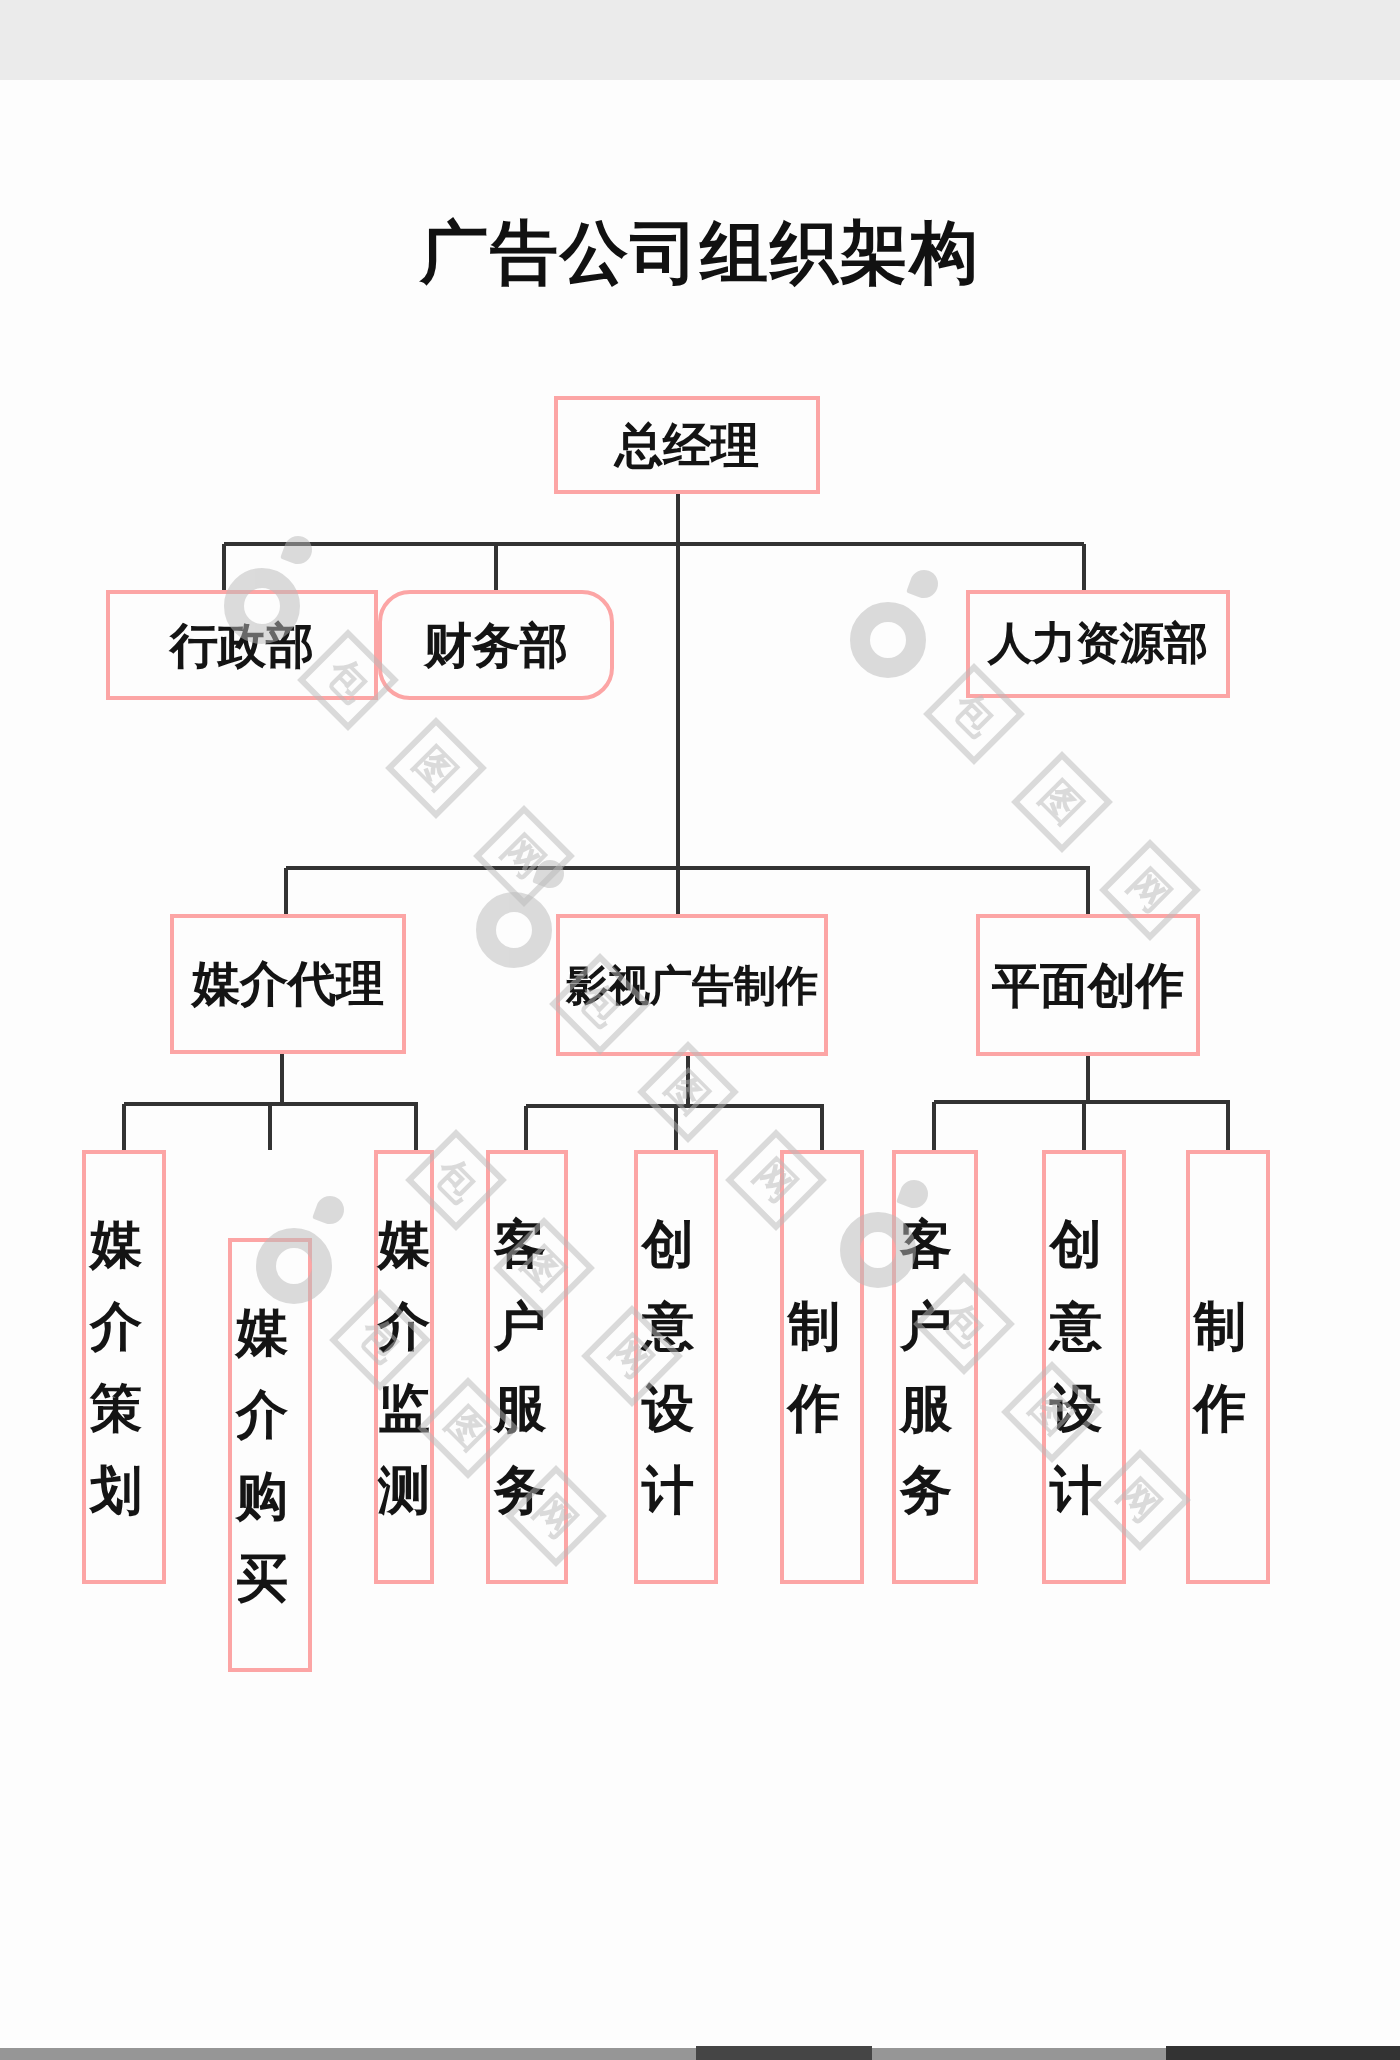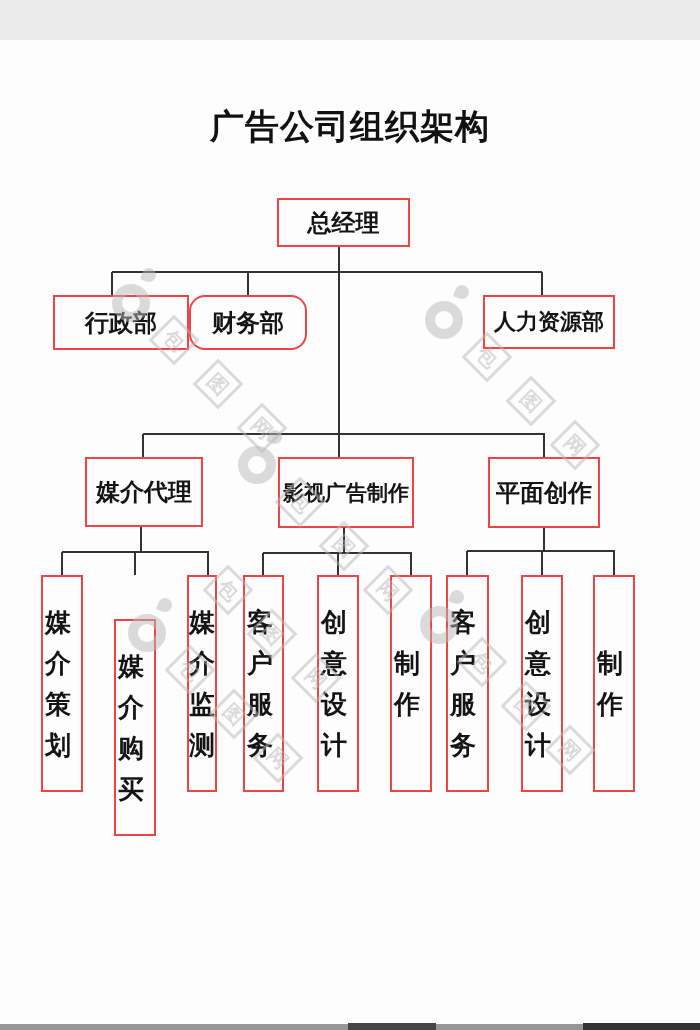--- a/index.html
+++ b/index.html
@@ -11,21 +11,21 @@
   }
   .topbar{position:absolute;left:0;top:0;width:700px;height:40px;background:#ebebeb;}
   .botbar{position:absolute;background:#969696;}
   .title{
     position:absolute; left:0; top:104px; width:700px;
     text-align:center; font-size:34px; font-weight:bold; letter-spacing:1px;
     z-index:3; color:#111;
   }
   .ln{position:absolute; background:#333; z-index:1;}
   .obox{
-    position:absolute; box-sizing:border-box; border:2px solid #ef4444;
+    position:absolute; box-sizing:border-box; border:2px solid #fca5a5;
     background:#fdfdfd; display:flex; align-items:center; justify-content:center;
     font-weight:bold; font-size:24px; z-index:2; text-align:center;
   }
   .fs21{font-size:21px;} .fs22{font-size:22px;}
   .vbox{align-items:center; justify-content:flex-start;}
   .vtext{
     width:30px; word-break:break-all; line-height:41px; font-size:26px;
     text-align:center; font-weight:bold;
   }
   

